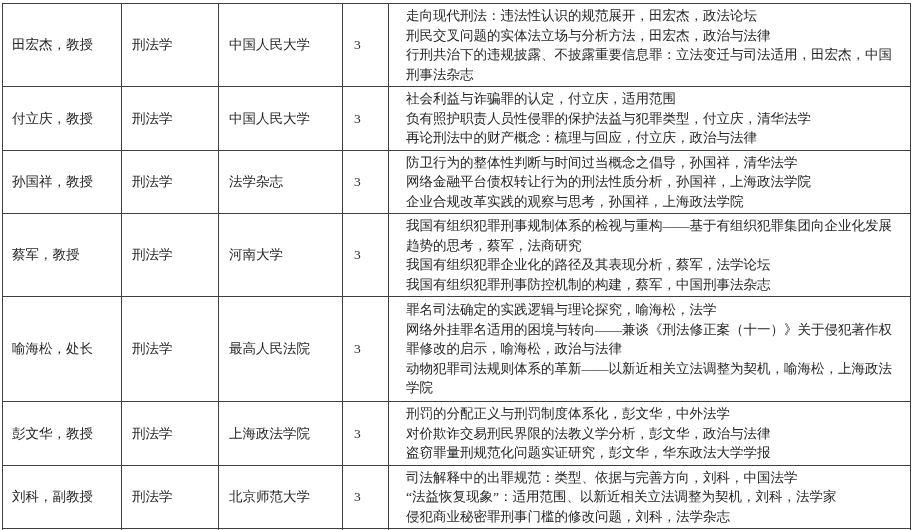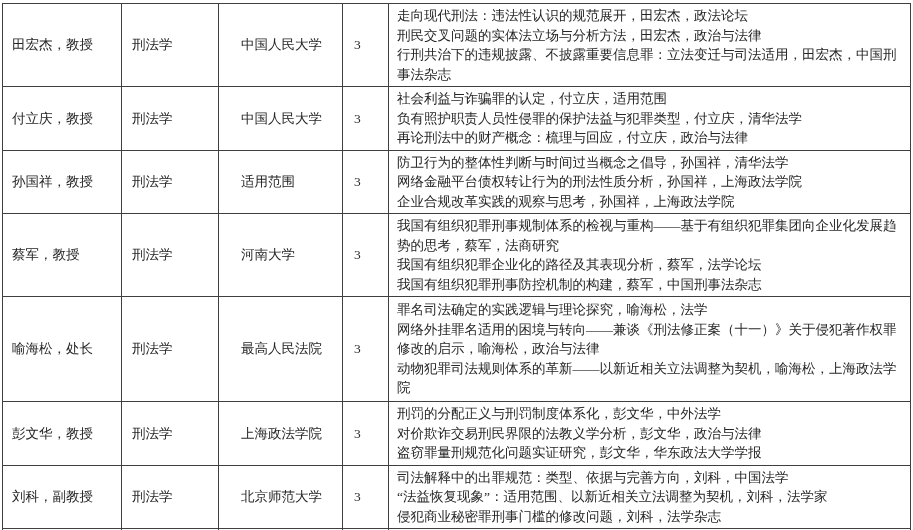--- a/index.html
+++ b/index.html
@@ -24,23 +24,23 @@
   table.pub-table td {
     border: 1px solid #3f3f3f;
     font-size: 13.5px;
     line-height: 19.5px;
     vertical-align: middle;
     overflow: hidden;
     word-break: break-all;
   }
   td.cell-name        { padding: 1px 2px 1px 9px;  }
   td.cell-field       { padding: 1px 2px 1px 10px; }
-  td.cell-institution { padding: 1px 2px 1px 22px; }
+  td.cell-institution { padding: 1px 2px 1px 10px; }
   td.cell-count       { padding: 1px 2px 1px 11px; }
-  td.cell-pubs        { padding: 2px 5px 2px 8px; margin-top: 10px;  }
+  td.cell-pubs        { padding: 2px 5px 2px 17px; margin-top: 10px;  }
   .pub { display: block; }
   
   tbody tr:nth-child(1) { height: 78px;  }
   tbody tr:nth-child(2) { height: 61px;  }
   tbody tr:nth-child(3) { height: 57px;  }
   tbody tr:nth-child(4) { height: 82px;  }
   tbody tr:nth-child(5) { height: 105px; }
   tbody tr:nth-child(6) { height: 57px;  }
   tbody tr:nth-child(7) { height: 57px;  }
   tbody tr:nth-child(8) { height: 44px;  }
@@ -75,21 +75,21 @@
     <td class="cell-count">3</td>
     <td class="cell-pubs">
           <div class="pub">社会利益与诈骗罪的认定，付立庆，适用范围</div>
           <div class="pub">负有照护职责人员性侵罪的保护法益与犯罪类型，付立庆，清华法学</div>
           <div class="pub">再论刑法中的财产概念：梳理与回应，付立庆，政治与法律</div>
         </td>
   </tr>
       <tr>
     <td class="cell-name">孙国祥，教授</td>
     <td class="cell-field">刑法学</td>
-    <td class="cell-institution">适用范围</td>
+    <td class="cell-institution">法学杂志</td>
     <td class="cell-count">3</td>
     <td class="cell-pubs">
           <div class="pub">防卫行为的整体性判断与时间过当概念之倡导，孙国祥，清华法学</div>
           <div class="pub">网络金融平台债权转让行为的刑法性质分析，孙国祥，上海政法学院</div>
           <div class="pub">企业合规改革实践的观察与思考，孙国祥，上海政法学院</div>
         </td>
   </tr>
       <tr>
     <td class="cell-name">蔡军，教授</td>
     <td class="cell-field">刑法学</td>

